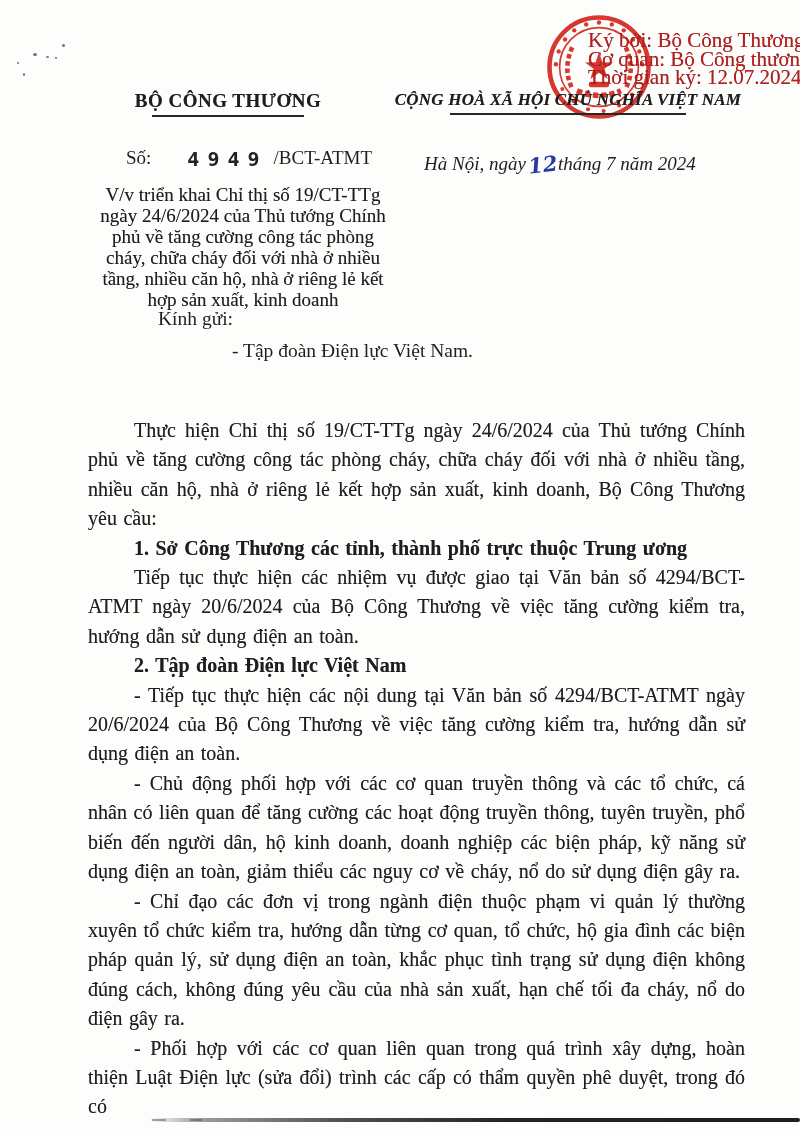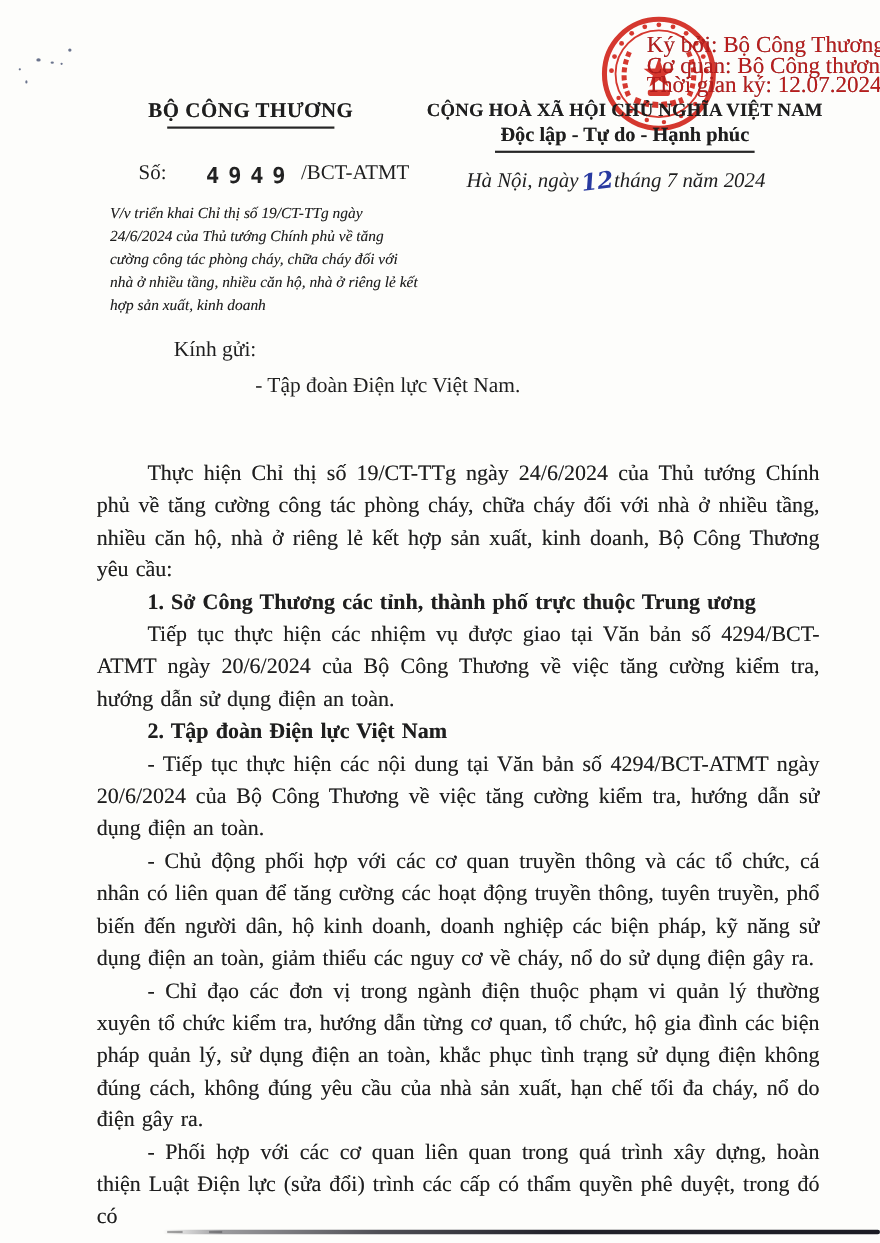--- a/index.html
+++ b/index.html
@@ -19,44 +19,43 @@
     color:#b91c1c;white-space:nowrap;
     text-shadow:0 0 .4px rgba(0,0,0,.45);
   }
   
   .seal{position:absolute;left:544px;top:12px;width:110px;height:110px;opacity:.92;}
   
   .hdr-left{position:absolute;left:103px;top:90px;width:250px;text-align:center;}
   .agency{font-weight:bold;font-size:19px;letter-spacing:.5px;text-shadow:0 0 .4px rgba(0,0,0,.5);}
   .rule-left{width:152px;border-bottom:2px solid #262626;margin:3px auto 0;}
   .hdr-right{position:absolute;left:373px;top:90px;width:390px;text-align:center;}
-  .nat-title{font-weight:bold;font-size:17px;letter-spacing:.2px;text-shadow:0 0 .4px rgba(0,0,0,.5);}
+  .nat-title{font-weight:bold;font-size:17px;letter-spacing:.2px;text-shadow:0 0 .4px rgba(0,0,0,.5);font-style:italic;}
   .nat-motto{font-weight:bold;font-size:18.5px;margin-top:3px;text-shadow:0 0 .4px rgba(0,0,0,.5);}
   .rule-right{width:236px;border-bottom:2px solid #262626;margin:3px auto 0;}
   
   .so-line{position:absolute;left:126px;top:147px;font-size:19px;display:flex;align-items:flex-start;}
   .so-label{}
   .so-number{
     font-family:"DejaVu Sans Mono",monospace;
     font-weight:bold;font-size:20px;letter-spacing:8px;
     margin-left:36px;color:#222;
   }
   .so-suffix{margin-left:6px;}
   .date-line{position:absolute;left:424px;top:150px;font-style:italic;font-size:19px;white-space:nowrap;}
   .day-hand{
     display:inline-block;color:#2839a0;font-size:21px;font-weight:bold;
     transform:rotate(-7deg) translateY(2px);margin:0 1px 0 2px;
     font-family:"DejaVu Serif",serif;
   }
   
   .subject{
     position:absolute;left:100px;top:184px;width:286px;
-    font-size:14px;line-height:21px;
+    text-align:center;font-size:19px;line-height:21px;
     text-shadow:0 0 .3px rgba(0,0,0,.4);
-    font-style:italic;
   }
   
   .kinh-gui{position:absolute;left:158px;top:306px;font-size:19.5px;line-height:25px;}
   .kg-items{margin-left:74px;margin-top:7px;}
   
   .body-text{
     position:absolute;left:88px;top:416px;width:657px;
     font-size:20px;line-height:29.4px;
     text-align:justify;word-spacing:1.5px;
     text-shadow:0 0 .4px rgba(0,0,0,.45);
@@ -125,21 +124,20 @@
     <div>Thời gian ký: 12.07.2024 14:3.</div>
   </div>
 
   <div class="hdr-left">
     <div class="agency">BỘ CÔNG THƯƠNG</div>
     <div class="rule-left"></div>
   </div>
 
   <div class="hdr-right">
     <div class="nat-title">CỘNG HOÀ XÃ HỘI CHỦ NGHĨA VIỆT NAM</div>
-    <div class="nat-motto">Độc lập - Tự do - Hạnh phúc</div>
     <div class="rule-right"></div>
   </div>
 
   <div class="so-line">
     <span class="so-label">Số:</span>
     <span class="so-number">4949</span>
     <span class="so-suffix">/BCT-ATMT</span>
   </div>
 
   <div class="date-line">

